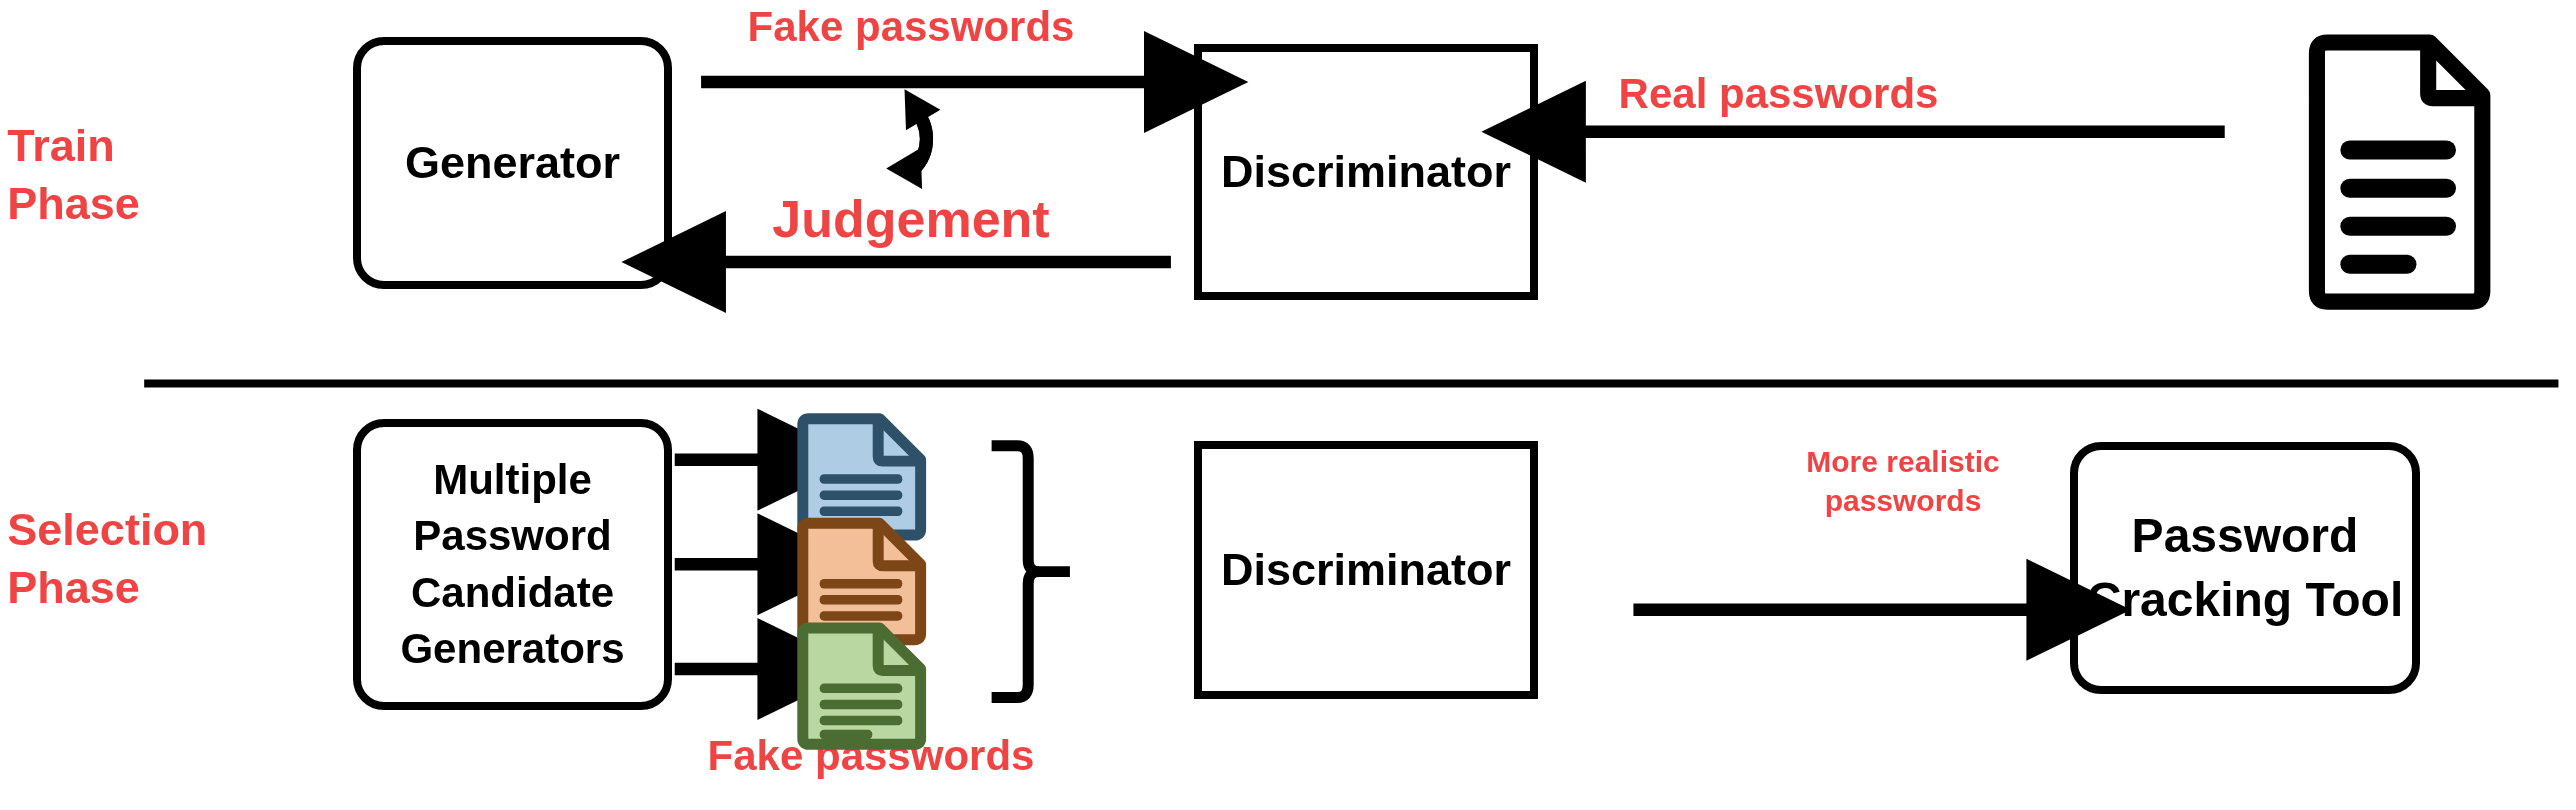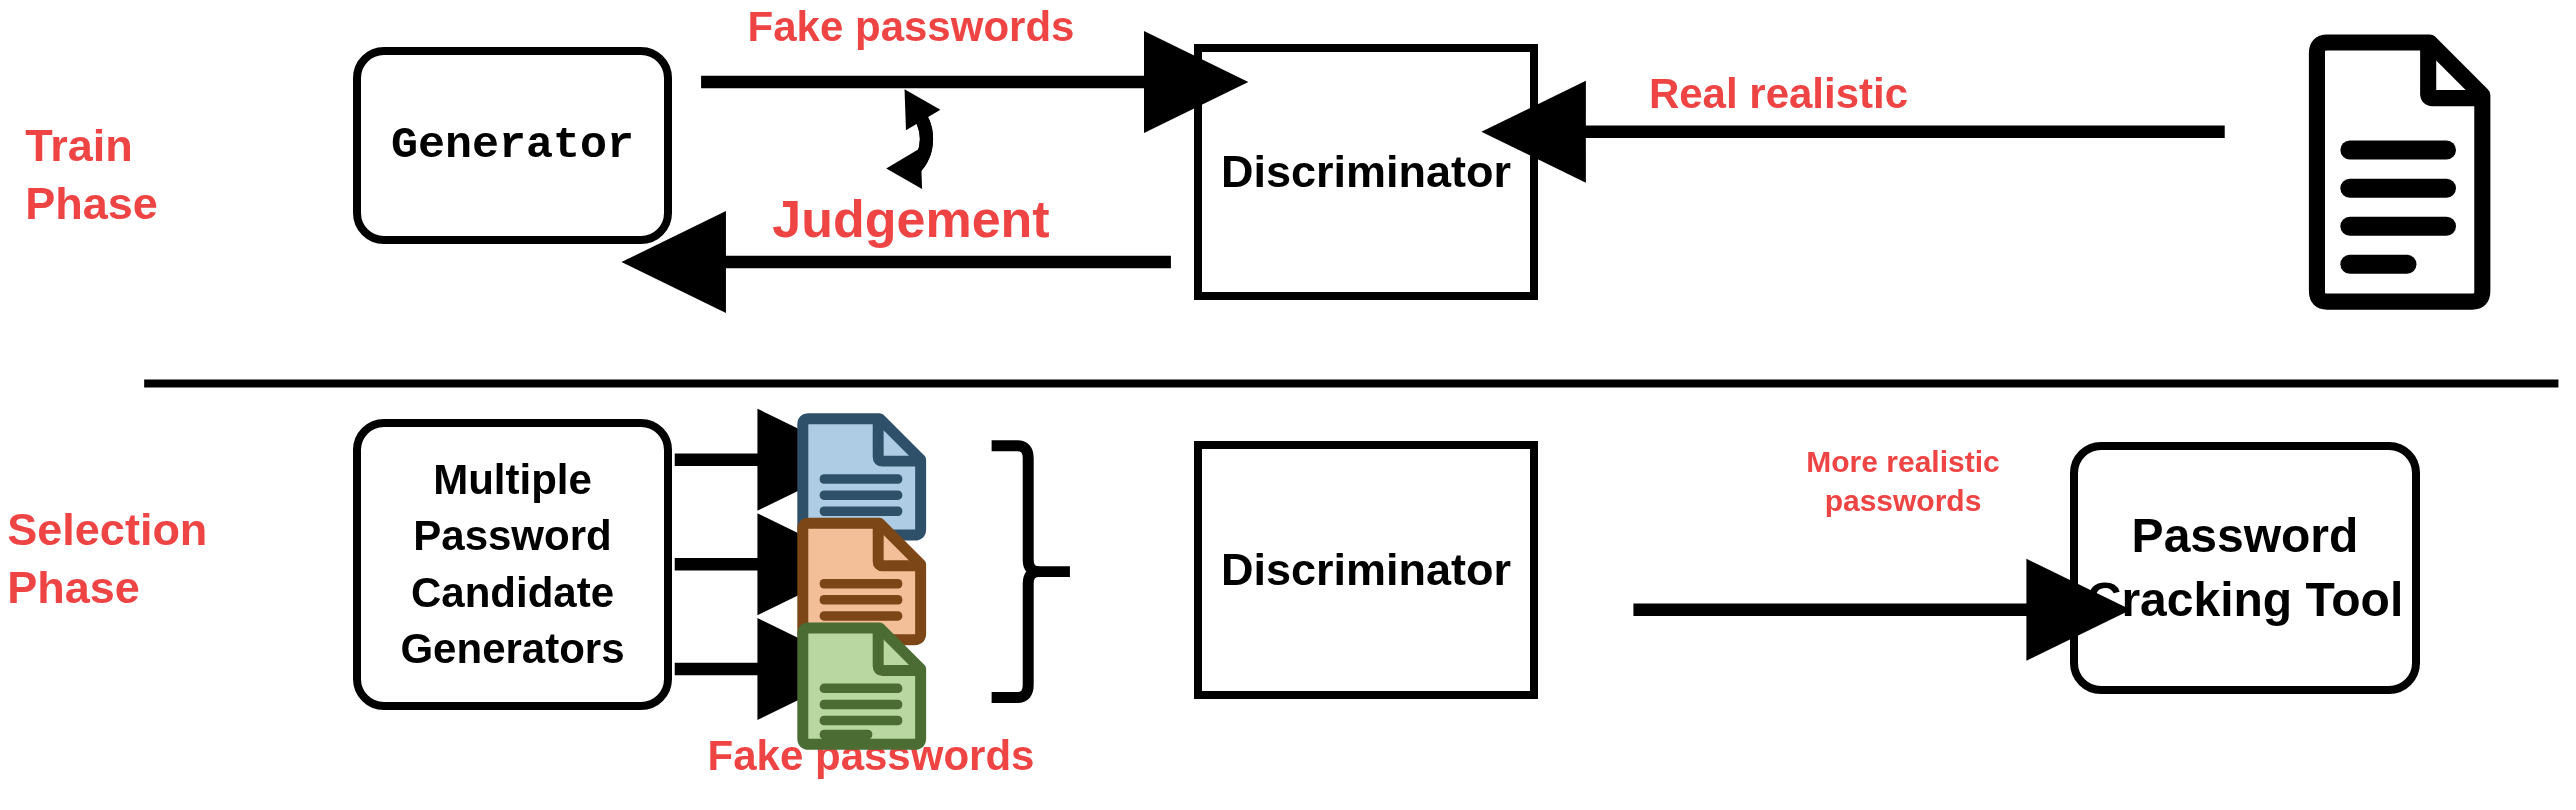--- a/index.html
+++ b/index.html
@@ -32,40 +32,40 @@
     text-align: center;
     white-space: pre-line;
     font-family: "Liberation Sans", sans-serif;
   }
   
   .phase-label {
     font-size: 45px;
     text-align: left;
     line-height: 1.28;
   }
-  #phase-train  { left: 7.3px;  top: 117px;  width: 293px; margin-left: 18px; }
+  #phase-train  { left: 7.3px;  top: 117px;  width: 293px; }
   #phase-select { left: 7.3px;  top: 501px;  width: 315px; }
 
   
   .node-box {
     position: absolute;
     box-sizing: border-box;
     border: 8px solid #000000;
     background: #ffffff;
     display: flex;
     align-items: center;
     justify-content: center;
     color: #000;
     font-weight: bold;
     text-align: center;
     font-family: "Liberation Sans", sans-serif;
   }
   .rounded { border-radius: 31px; }
 
-  #box-generator        { left: 353px;  top: 47px;  width: 319px; height: 197px; font-size: 45px; font-family: Liberation Mono, monospace; }
+  #box-generator        { left: 353px;  top: 37px;  width: 319px; height: 252px; font-size: 45px; }
   #box-discriminator-1  { left: 1194px; top: 44px;  width: 344px; height: 256px; font-size: 45px; }
   #box-multigen         { left: 353px;  top: 419px; width: 319px; height: 291px; font-size: 42px; line-height: 1.34; text-align: center; }
   #box-discriminator-2  { left: 1194px; top: 441px; width: 344px; height: 258px; font-size: 45px; }
   #box-cracking-tool    { left: 2070px; top: 442px; width: 350px; height: 252px; font-size: 48px; line-height: 1.34; }
 
   
   #lbl-fake-top      { left: 699px;  top: 2.9px;    width: 424px; font-size: 42px; }
   #lbl-judgement     { left: 699px;  top: 189px;  width: 424px; font-size: 52px; }
   #lbl-real          { left: 1559px; top: 70px;   width: 439px; font-size: 42px; }
   #lbl-fake-bottom   { left: 644px;  top: 732px; width: 454px; font-size: 42px; }
@@ -93,21 +93,21 @@
 
   <div class="node-box" id="box-discriminator-2">Discriminator</div>
 
   <div class="node-box rounded" id="box-cracking-tool">Password
 Cracking Tool</div>
 
   <div class="lbl" id="lbl-fake-top">Fake passwords</div>
 
   <div class="lbl" id="lbl-judgement">Judgement</div>
 
-  <div class="lbl" id="lbl-real">Real realistic</div>
+  <div class="lbl" id="lbl-real">Real passwords</div>
 
   <div class="lbl" id="lbl-fake-bottom">Fake passwords</div>
 
   <div class="lbl" id="lbl-more-real">More realistic
 passwords</div>
 
   <svg class="svg-layer" viewBox="0 0 3520 1108">
 
     <defs>
       <marker id="ah" markerWidth="9" markerHeight="9" refX="1.0" refY="4.5" orient="auto" markerUnits="strokeWidth">

